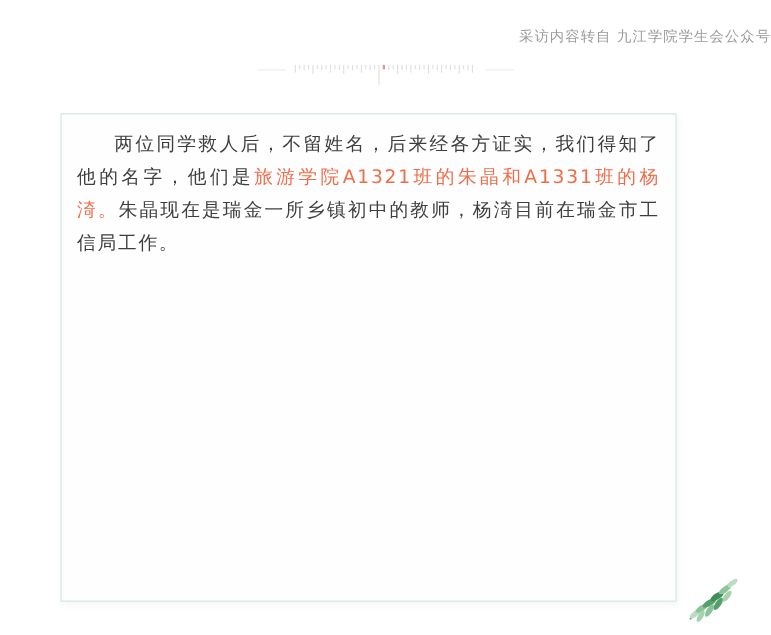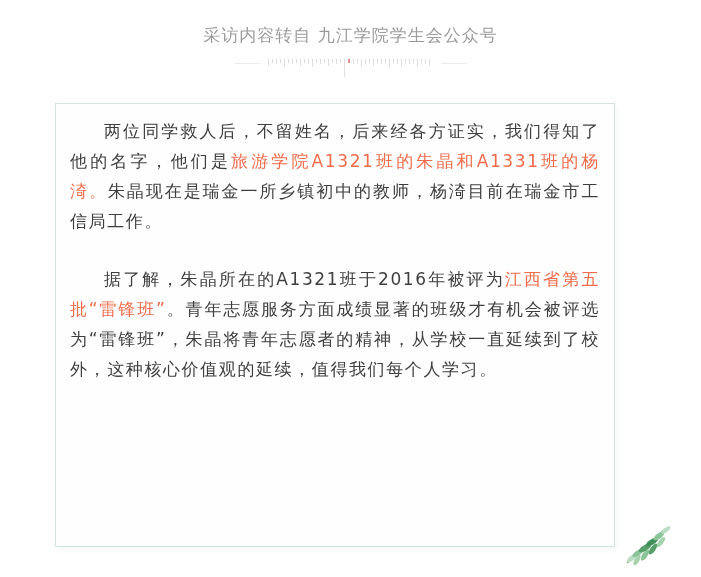--- a/index.html
+++ b/index.html
@@ -6,22 +6,22 @@
   html, body { width: 701px; height: 577px; background: #ffffff; overflow: hidden; }
   body {
     position: relative;
     font-family: "DejaVu Sans", "Liberation Sans", sans-serif;
   }
 
   
   .caption {
     position: absolute;
     top: 24px; left: 0; right: 0;
-    text-align: center;
-    font-size: 17px;
+    text-align: right;
+    font-size: 13px;
     letter-spacing: 1px;
     color: var(--caption-gray, #9b9b9b);
   }
 
   
   .divider {
     position: absolute;
     top: 56px; left: 0; right: 0;
     height: 26px;
     display: flex;
@@ -129,21 +129,20 @@
       <i style="height: 4px;"></i>
       <i style="height: 5px;"></i>
       <i style="height: 7px;"></i>
     </span>
   <span class="hline"></span>
 </div>
 
 <div class="card">
   <div>
       <p class="para"><span>两位同学救人后，不留姓名，后来经各方证实，我们得知了他的名字，他们是</span><span class="hl">旅游学院A1321班的朱晶和A1331班的杨渏。</span><span>朱晶现在是瑞金一所乡镇初中的教师，杨渏目前在瑞金市工信局工作。</span></p>
-      <p class="para"><span>据了解，朱晶所在的A1321班于2016年被评为</span><span class="hl">江西省第五批“雷锋班”</span><span>。青年志愿服务方面成绩显著的班级才有机会被评选为“雷锋班”，朱晶将青年志愿者的精神，从学校一直延续到了校外，这种核心价值观的延续，值得我们每个人学习。</span></p>
     </div>
 </div>
 
 <svg class="leaf" viewBox="0 0 56 52" aria-hidden="true">
 
   <path d="M6 46 Q 22 34 44 12" fill="none" stroke="#6fae80" stroke-width="1.4"></path>
 
   <g>
     <ellipse cx="11" cy="41" rx="6" ry="2.4" fill="#b9dcc2" transform="rotate(-38 11 41)"></ellipse>
     <ellipse cx="17" cy="36" rx="6.5" ry="2.6" fill="#8cc49a" transform="rotate(-32 17 36)"></ellipse>

